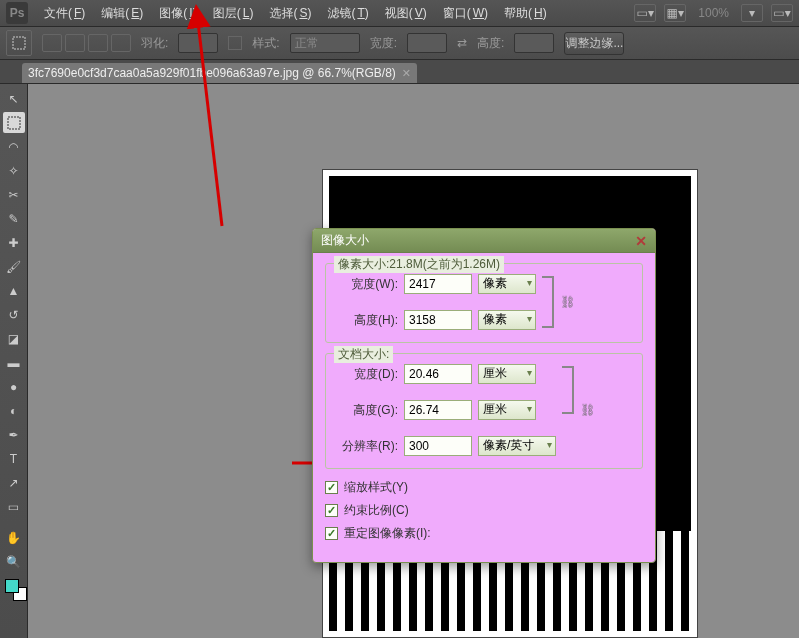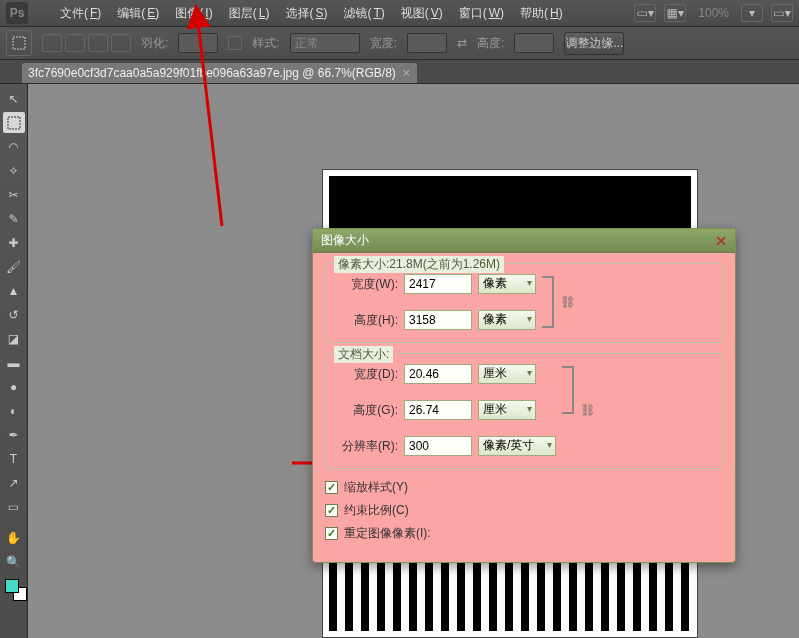--- a/index.html
+++ b/index.html
@@ -1,20 +1,20 @@
 <!DOCTYPE html>
 <html><head>
 <meta charset="utf-8">
 <style>
 *{box-sizing:border-box;margin:0;padding:0;font-family:"Microsoft YaHei",Arial,sans-serif;font-size:12px}
 body{width:799px;height:638px;background:#8c8c8c;overflow:hidden;position:relative}
 
 
 .menubar{height:27px;background:linear-gradient(#555,#4a4a4a);border-bottom:1px solid #2a2a2a;display:flex;align-items:center;padding:0 6px;color:#ddd}
-.ps-logo{width:22px;height:22px;background:#3a3a3a;border-radius:3px;display:flex;align-items:center;justify-content:center;font-weight:bold;color:#888;margin-right:24px}
+.ps-logo{width:22px;height:22px;background:#3a3a3a;border-radius:3px;display:flex;align-items:center;justify-content:center;font-weight:bold;color:#888;margin-right:8px}
 .menu-item{padding:0 8px;height:100%;display:flex;align-items:center;cursor:default}
 .menu-item u{margin-left:2px}
 .menu-right{margin-left:auto;display:flex;align-items:center;gap:8px}
 .mr-icon{width:22px;height:18px;border:1px solid #666;border-radius:2px;display:flex;align-items:center;justify-content:center;color:#bbb}
 .zoom{color:#888;padding:0 4px}
 
 
 .optbar{height:33px;background:linear-gradient(#565656,#4c4c4c);border-bottom:1px solid #2a2a2a;display:flex;align-items:center;padding:0 6px;gap:10px;color:#999}
 .tool-sw{width:26px;height:26px;border:1px solid #666;border-radius:2px;display:flex;align-items:center;justify-content:center}
 .opt-group{display:flex;gap:3px}
@@ -42,21 +42,21 @@
 .image-frame{position:absolute;left:294px;top:85px;width:376px;height:469px;background:#fff;border:1px solid #444}
 .image-frame .ink{position:absolute;inset:6px;background:#000}
 .image-frame .ink::before{content:"";position:absolute;left:20px;top:30px;width:280px;height:280px;background:radial-gradient(circle at 50% 50%, #fff 40%, #000 42%, #000 100%);border-radius:50%}
 .image-frame .ink::after{content:"";position:absolute;left:0;bottom:0;right:0;height:100px;background:repeating-linear-gradient(90deg,#000 0 8px,#fff 8px 16px)}
 
 
 .arrow{position:absolute;pointer-events:none}
 .arrow svg{overflow:visible}
 
 
-.dialog{position:absolute;left:312px;top:228px;width:424px;background:#fca5a5;border:1px solid #7a9050;border-radius:4px;box-shadow:0 4px 12px rgba(0,0,0,.4)}
+.dialog{position:absolute;left:312px;top:228px;width:344px;background:#f0abfc;border:1px solid #7a9050;border-radius:4px;box-shadow:0 4px 12px rgba(0,0,0,.4)}
 .dlg-title{height:24px;background:linear-gradient(#8ea76b,#748c53);color:#fff;display:flex;align-items:center;padding:0 8px;border-radius:3px 3px 0 0;border-bottom:1px solid #6a7f4d}
 .dlg-title .x{margin-left:auto;color:#b13a3a;font-weight:bold;font-size:14px}
 .dlg-body{padding:10px 12px 14px;display:flex;gap:10px}
 .left-col{flex:1}
 .right-col{width:80px;display:flex;flex-direction:column;gap:8px;align-items:stretch}
 .dlg-btn{height:22px;background:linear-gradient(#f5f9ee,#dae3c9);border:1px solid #8ea76b;border-radius:3px;font-size:12px;color:#2a3a1a}
 .group{border:1px solid #b9c5a3;border-radius:3px;padding:10px 10px 12px;margin-bottom:10px;position:relative}
 .group .legend{position:absolute;top:-8px;left:8px;background:#e9eedf;padding:0 4px;color:#4e5c3a}
 .row{display:flex;align-items:center;gap:6px;margin-bottom:8px}
 .row:last-child{margin-bottom:0}

